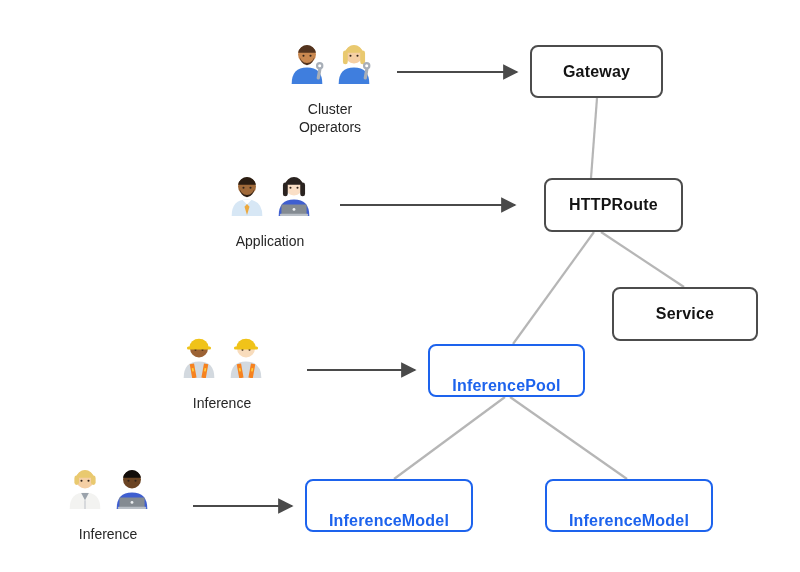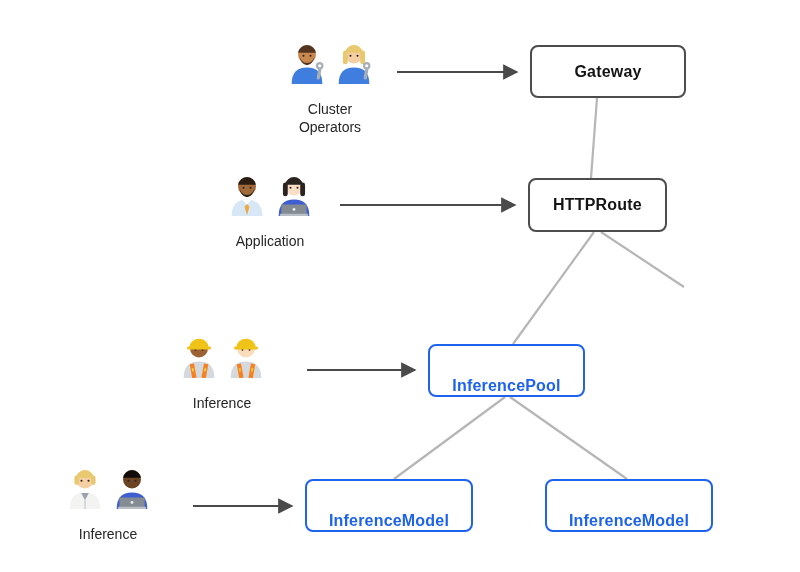--- a/index.html
+++ b/index.html
@@ -45,25 +45,28 @@
     <line x1="594" y1="232" x2="513" y2="344" stroke="#b6b6b6" stroke-width="2.2"></line>
     <line x1="505" y1="397" x2="394" y2="479" stroke="#b6b6b6" stroke-width="2.2"></line>
     <line x1="510" y1="397" x2="627" y2="479" stroke="#b6b6b6" stroke-width="2.2"></line>
 
     <line x1="397" y1="72" x2="517" y2="72" stroke="#4a4a4a" stroke-width="2.2" marker-end="url(#arrowhead)"></line>
     <line x1="340" y1="205" x2="515" y2="205" stroke="#4a4a4a" stroke-width="2.2" marker-end="url(#arrowhead)"></line>
     <line x1="307" y1="370" x2="415" y2="370" stroke="#4a4a4a" stroke-width="2.2" marker-end="url(#arrowhead)"></line>
     <line x1="193" y1="506" x2="292" y2="506" stroke="#4a4a4a" stroke-width="2.2" marker-end="url(#arrowhead)"></line>
   </svg>
 
-  <div class="node dark" style="left:530px;top:45px;width:156px;height:53px">
+  <div class="node dark" style="left:530px;top:45px;width:133px;height:53px">
     <span>Gateway</span>
   </div>
-  <div class="node dark" style="left:528px;top:178px;width:139px;height:54px">
+  <div class="node dark" style="left:544px;top:178px;width:139px;height:54px">
     <span>HTTPRoute</span>
+  </div>
+  <div class="node dark" style="left:612px;top:287px;width:146px;height:54px">
+    <span>Service</span>
   </div>
   <div class="node blue" style="left:428px;top:344px;width:157px;height:53px">
     <span>InferencePool</span>
   </div>
   <div class="node blue" style="left:305px;top:479px;width:168px;height:53px">
     <span>InferenceModel</span>
   </div>
   <div class="node blue" style="left:545px;top:479px;width:168px;height:53px">
     <span>InferenceModel</span>
   </div>

